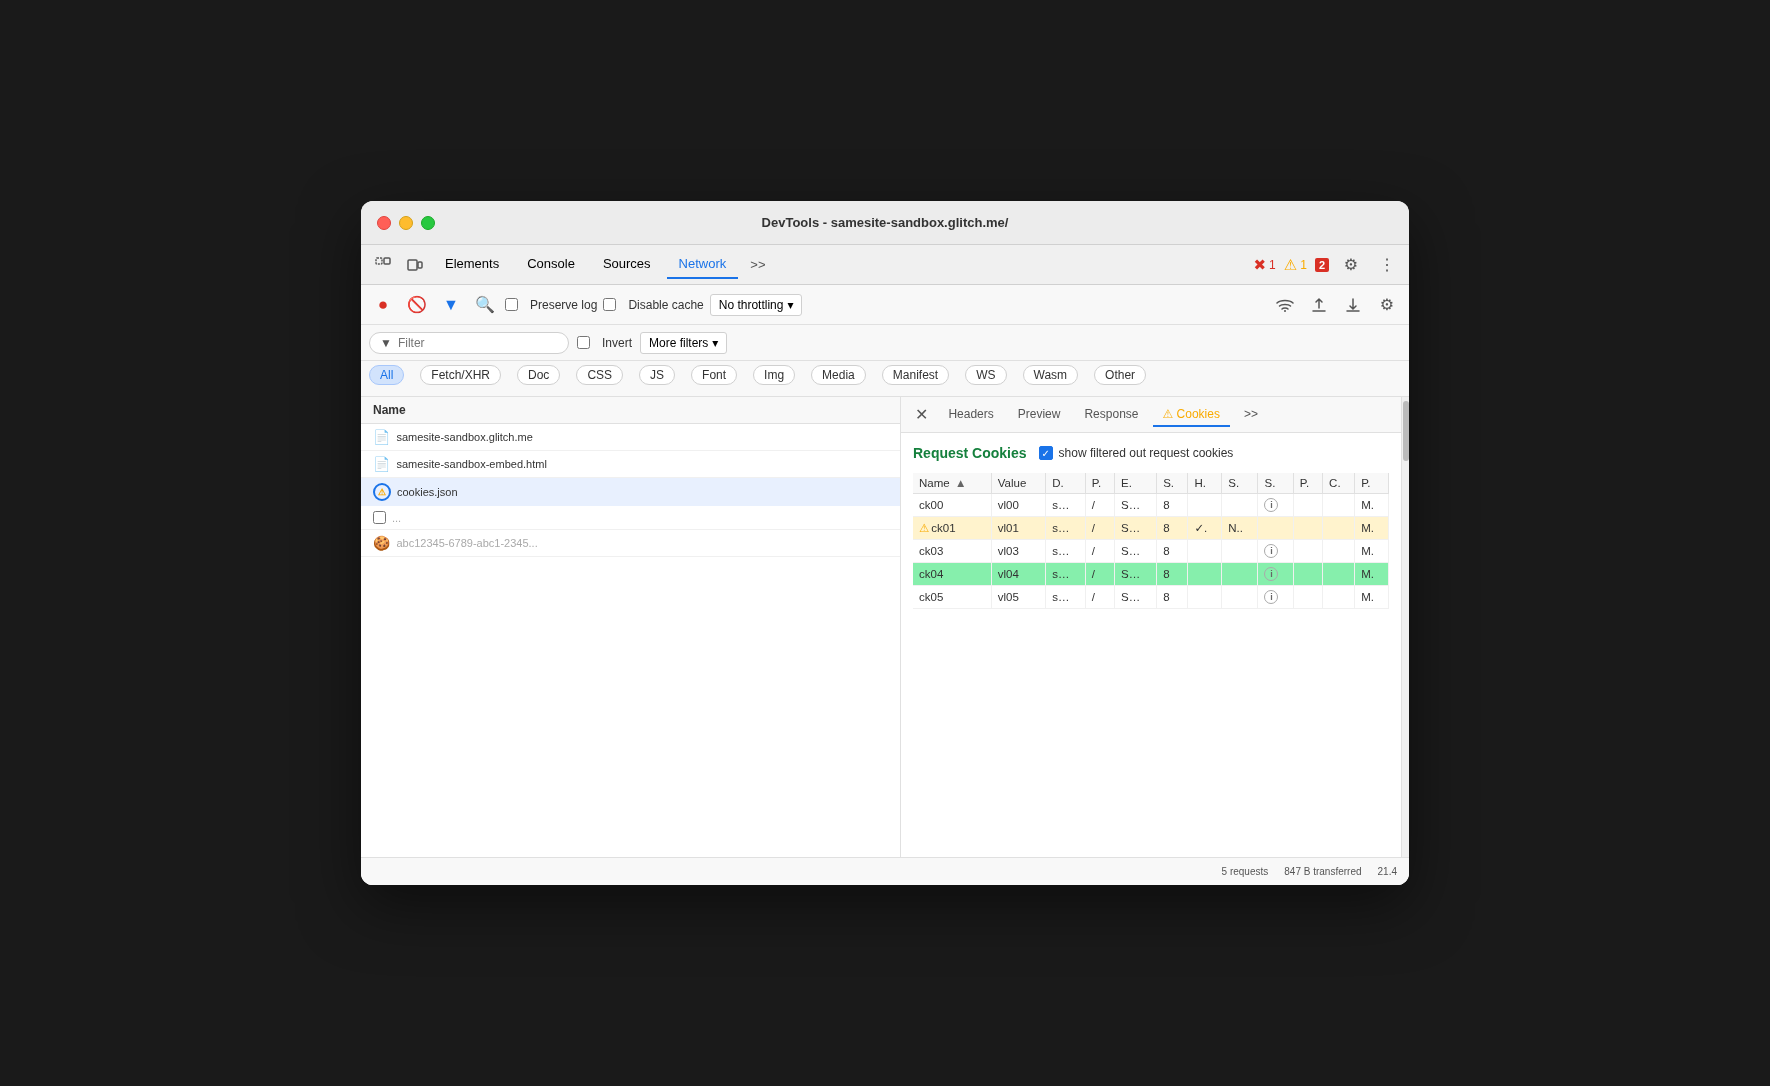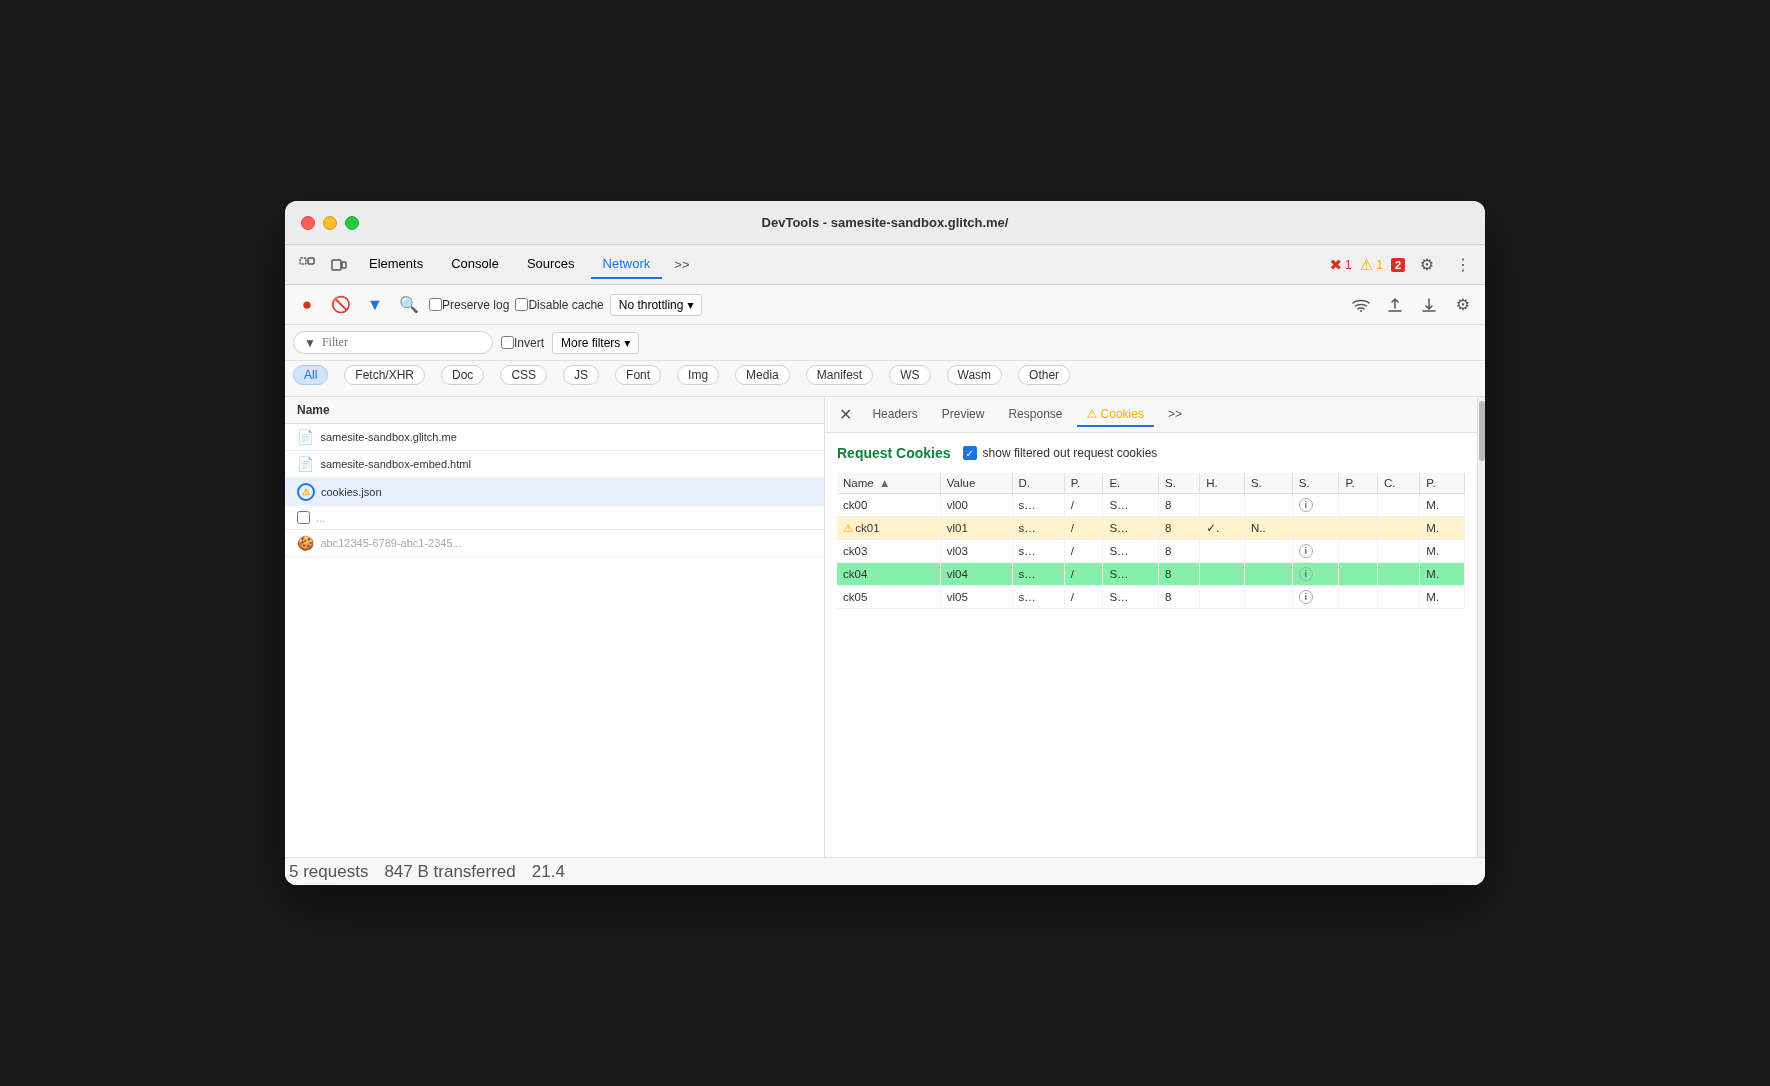--- a/index.html
+++ b/index.html
@@ -5,21 +5,21 @@
     * { box-sizing: border-box; margin: 0; padding: 0; }
     body {
       background: #1a1a1a;
       display: flex;
       justify-content: center;
       align-items: center;
       min-height: 100vh;
       font-family: -apple-system, BlinkMacSystemFont, 'Segoe UI', sans-serif;
     }
     .window {
-      width: 1200px;
+      width: 1048px;
       background: #f5f5f5;
       border-radius: 12px;
       overflow: hidden;
       box-shadow: 0 20px 60px rgba(0,0,0,0.5);
     }
     .titlebar {
       background: #ececec;
       height: 44px;
       display: flex;
       align-items: center;
@@ -134,21 +134,21 @@
       font-size: 16px;
       color: #555;
       border: none;
       background: transparent;
     }
     .toolbar-btn.red { color: #d93025; }
     .toolbar-btn.blue { color: #1a73e8; }
     .checkbox-label {
       display: flex;
       align-items: center;
-      gap: 0;
+      gap: 12px;
       font-size: 12px;
       color: #333;
       cursor: pointer;
       white-space: nowrap;
     }
     .checkbox-label input { cursor: pointer; }
     .throttle-select {
       display: flex;
       align-items: center;
       gap: 4px;
@@ -178,21 +178,20 @@
       border-radius: 14px;
       padding: 3px 10px;
       font-size: 12px;
       width: 200px;
     }
     .filter-input input {
       border: none;
       outline: none;
       font-size: 12px;
       width: 140px;
-      font-family: Liberation Serif, serif;
     }
     
     .type-filters {
       display: flex;
       align-items: flex-start;
       padding: 4px 8px;
       background: #f8f8f8;
       border-bottom: 1px solid #e0e0e0;
       gap: 16px;
       height: 36px;
@@ -378,27 +377,28 @@
       border: 1px solid #aaa;
       color: #666;
       font-size: 9px;
       font-weight: bold;
       cursor: pointer;
     }
     
     .status-bar {
       display: flex;
       align-items: center;
-      padding: 4px 4px;
+      padding: 4px 12px;
       background: #f8f8f8;
       border-top: 1px solid #e0e0e0;
-      font-size: 17px;
+      font-size: 10px;
       color: #555;
       gap: 16px;
       height: 28px;
+      justify-content: flex-end;
     }
     
     .detail-panel::-webkit-scrollbar { width: 8px; }
     .detail-panel::-webkit-scrollbar-thumb { background: #ccc; border-radius: 4px; }
 
     
     .right-scrollbar {
       width: 8px;
       background: #f0f0f0;
       border-left: 1px solid #e0e0e0;

